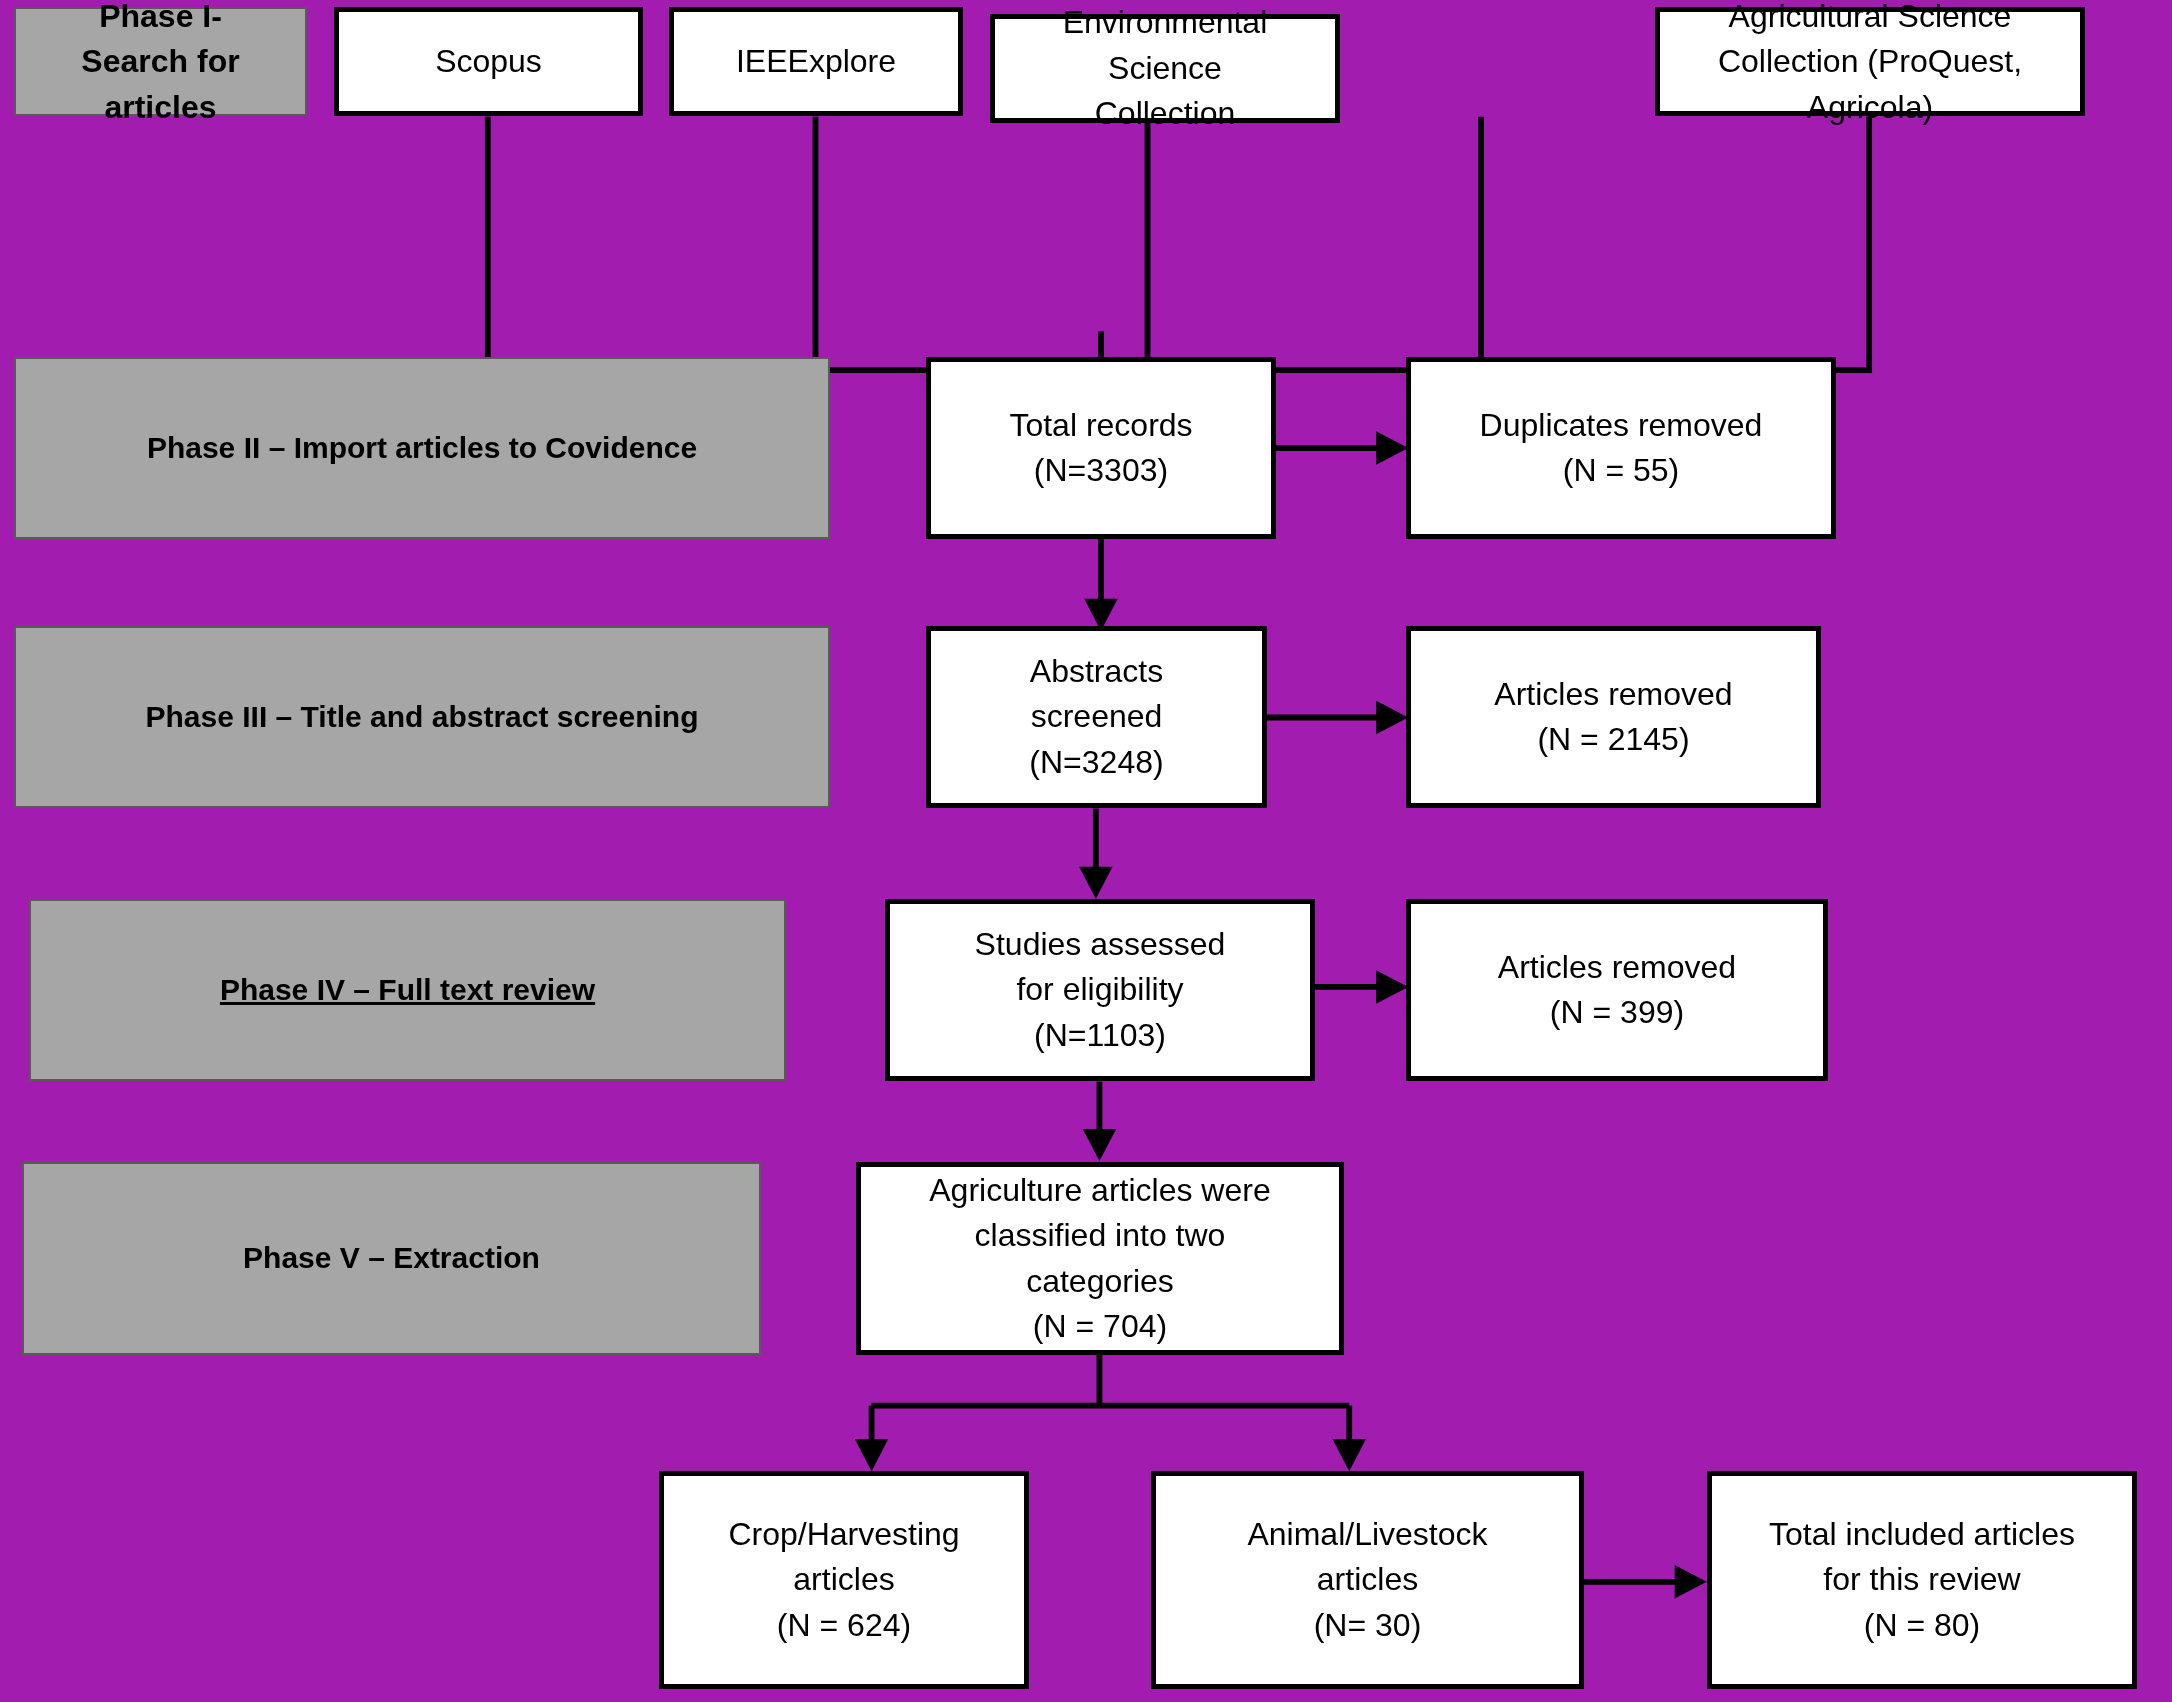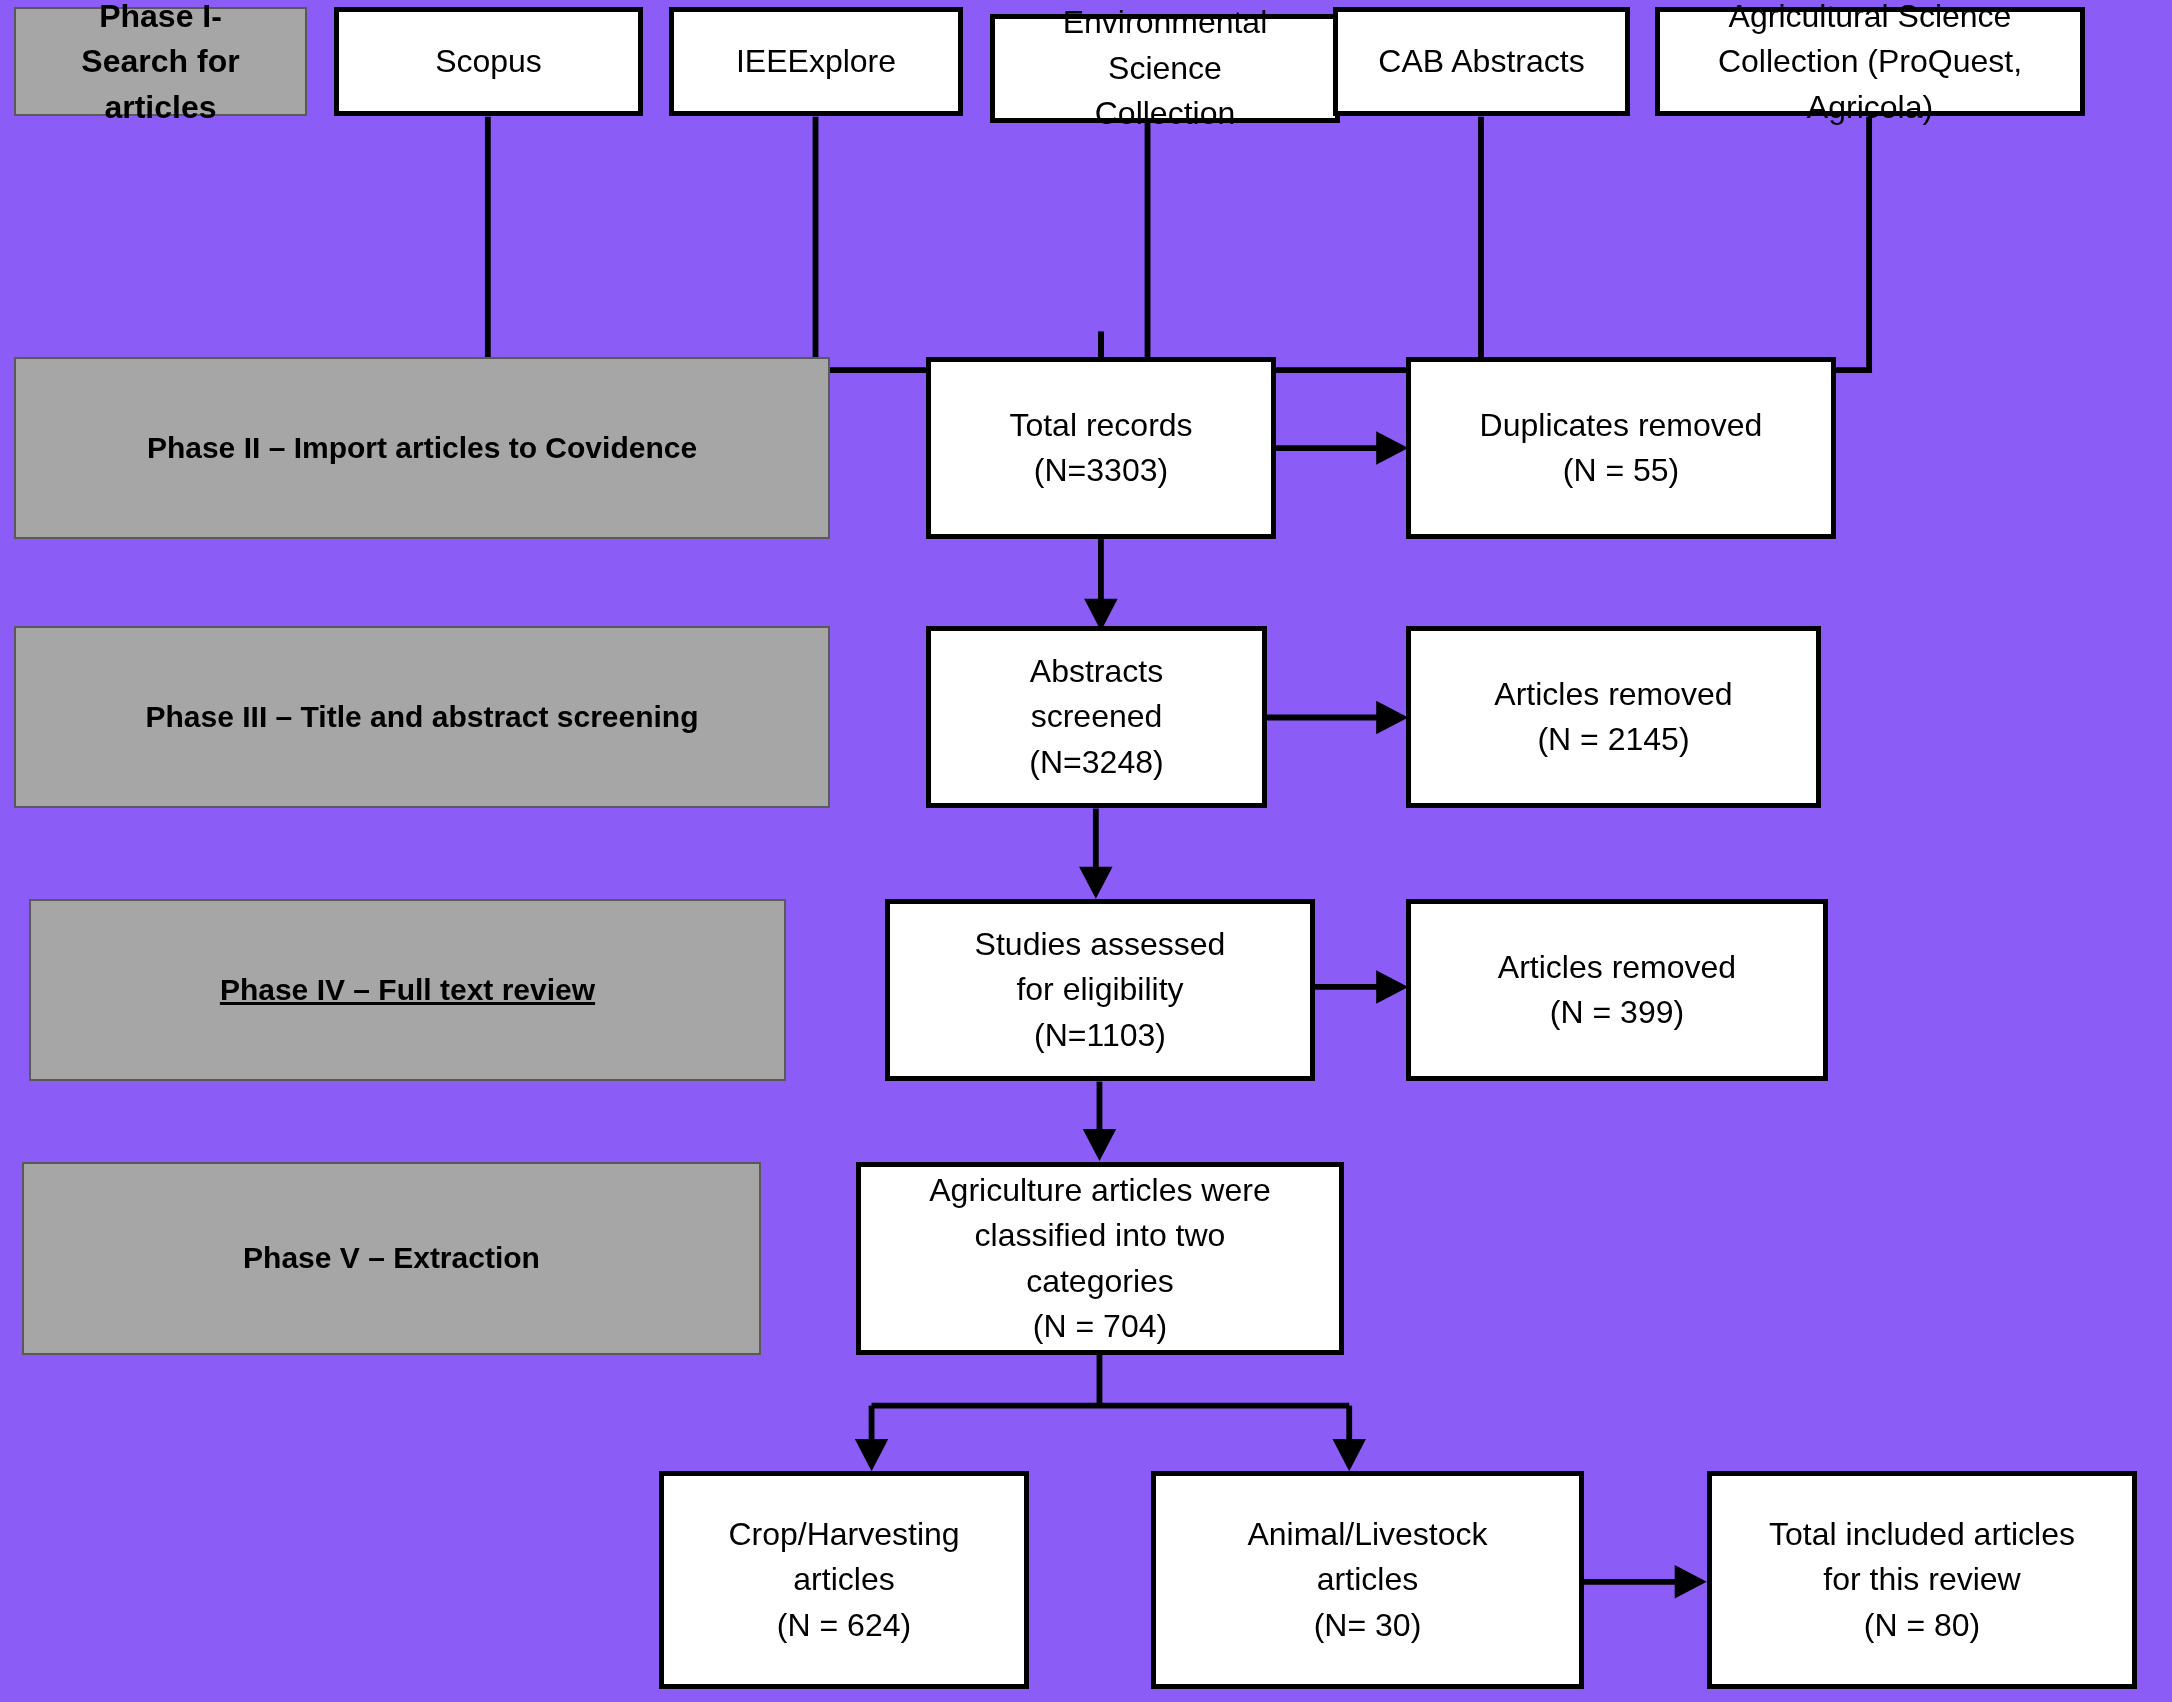--- a/index.html
+++ b/index.html
@@ -2,21 +2,21 @@
 <html style="font-size:11.7px"><head>
 <meta charset="utf-8">
 <title>PRISMA Flow Diagram</title>
 <style>
   html,body{margin:0;padding:0;background:#ffffff;}
   body{font-family:"Liberation Sans", sans-serif;}
   #canvas{
     position:relative;
     width:2172px;
     height:1703px;
-    background:#8b5cf6;
+    background:#a21caf;
     overflow:hidden;
   }
   .box{
     position:absolute;
     box-sizing:border-box;
     display:flex;
     align-items:center;
     justify-content:center;
     text-align:center;
     line-height:1.42;
@@ -164,23 +164,20 @@
   <div class="box wbox" style="left:669px;  top:7.3px; width:294px; height:109px;">
     <span class="lbl">IEEExplore</span>
   </div>
 
   <div class="box wbox" style="left:990px; top:14px; width:350px; height:109px;">
     <span class="lbl">Environmental
 Science
 Collection</span>
   </div>
 
-  <div class="box wbox" style="left:1333px; top:7.3px; width:297px; height:109px;">
-    <span class="lbl">CAB Abstracts</span>
-  </div>
 
   <div class="box wbox" style="left:1655px; top:7.3px; width:430px; height:109px;">
     <span class="lbl">Agricultural Science
 Collection (ProQuest,
 Agricola)</span>
   </div>
 
   <div class="box wbox" style="left:926px; top:357px; width:350px; height:182px;">
     <span class="lbl">Total records
 (N=3303)</span>

